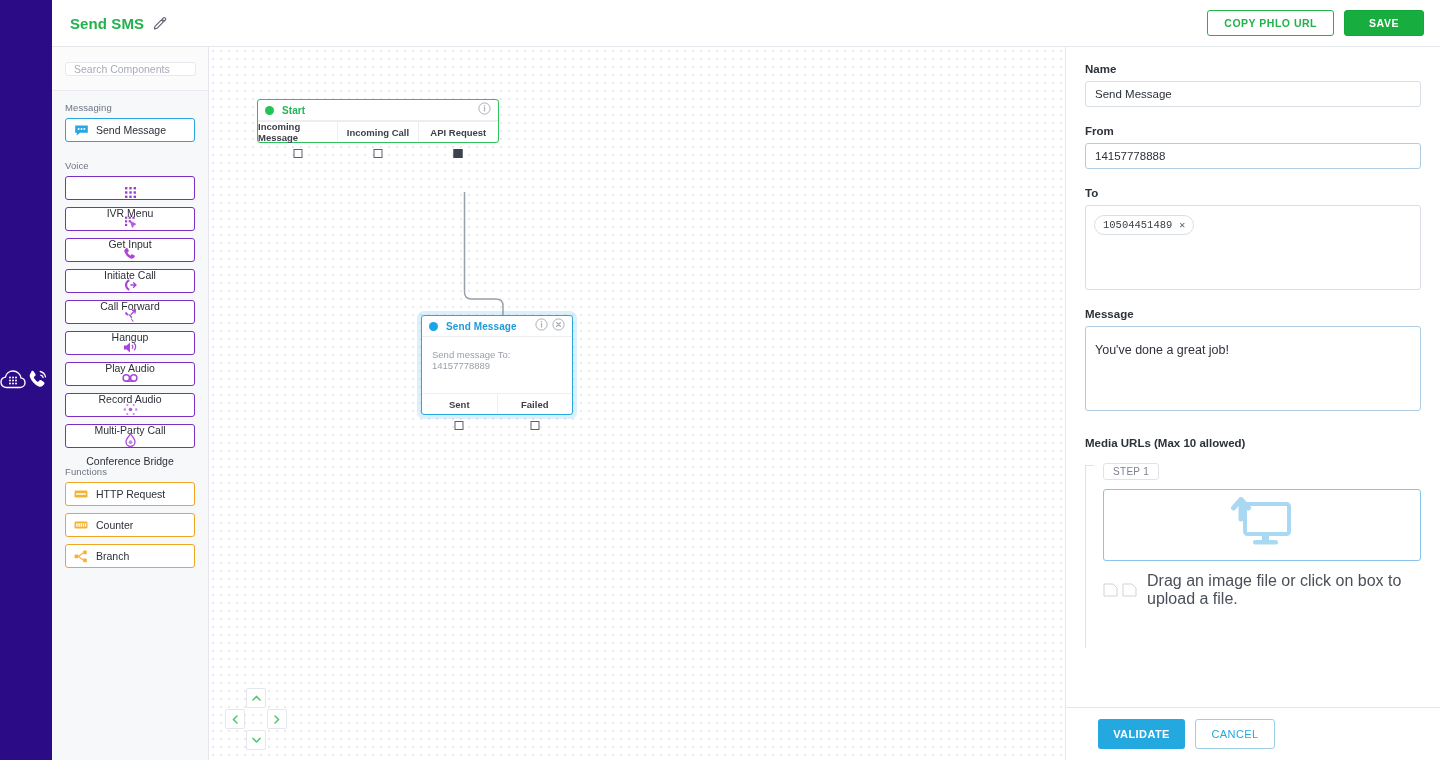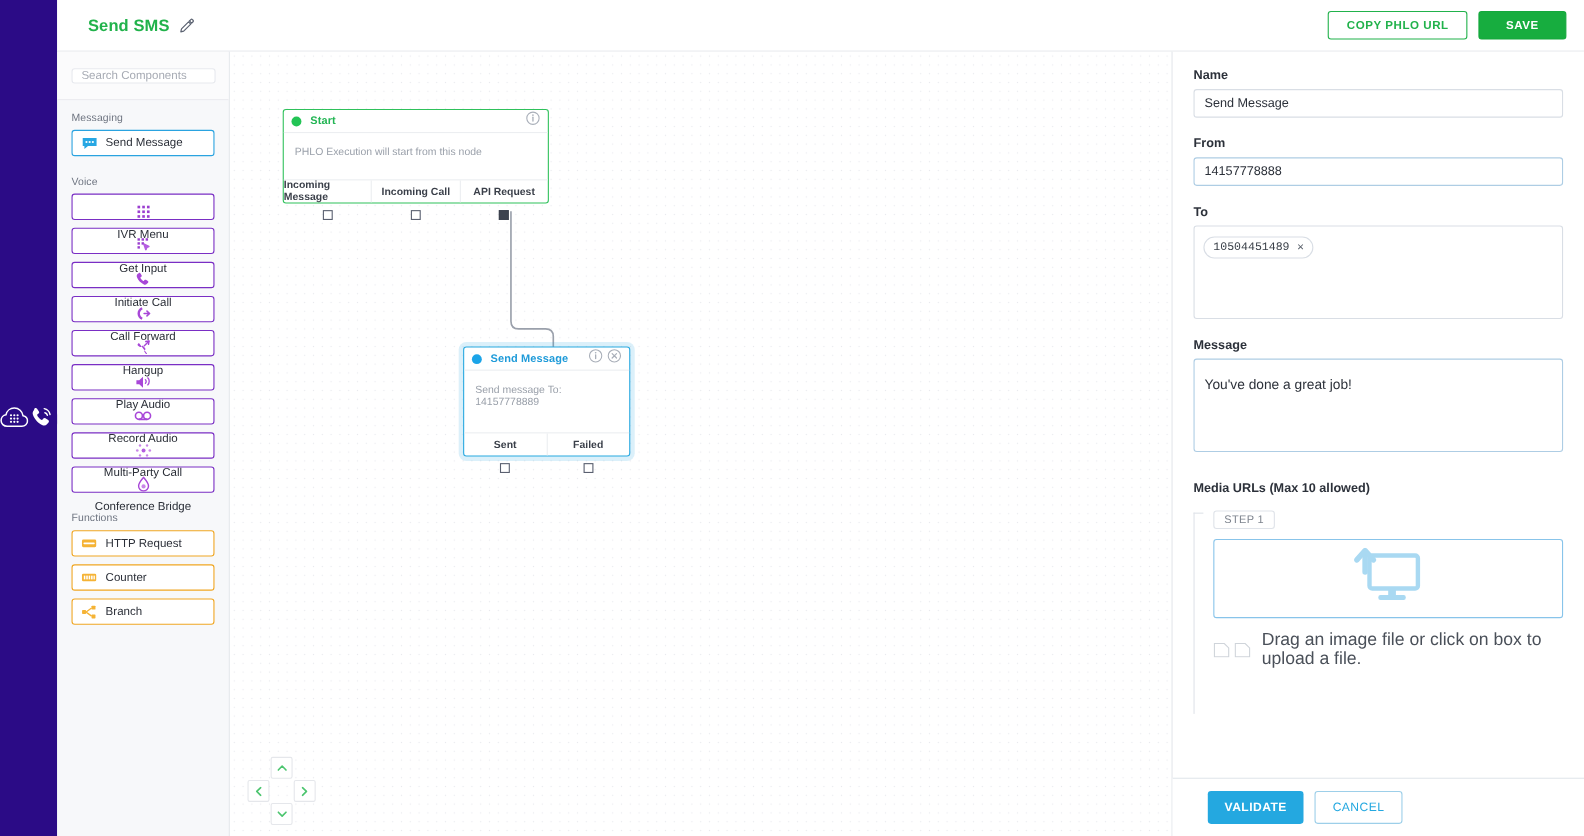--- a/index.html
+++ b/index.html
@@ -35,21 +35,21 @@
   }
   .rail-spacer { flex: 1; }
 
   
   .header {
     position: absolute; left: 52px; top: 0; right: 0; height: 47px;
     background: #ffffff; border-bottom: 1px solid #e4e7ec;
     display: flex; align-items: center;
   }
   .phlo-title {
-    margin-left: 28px; color: #21b24b; font-size: 15px; font-weight: bold;
+    margin-left: 18px; color: #21b24b; font-size: 15px; font-weight: bold;
     letter-spacing: .1px;
   }
   .pencil-btn {
     margin-left: 9px; display: flex; align-items: center; cursor: pointer;
   }
   .hdr-right { margin-left: auto; display: flex; align-items: center; gap: 10px; margin-right: 16px; }
   .btn-copy {
     height: 26px; padding: 0 16px; border: 1px solid #21b24b; border-radius: 3px;
     background: #fff; color: #21b24b; font-size: 10.5px; font-weight: bold;
     letter-spacing: .5px; cursor: pointer;
@@ -544,21 +544,20 @@
         <span class="node-head-actions">
           <span>
             <svg width="13" height="13" viewBox="0 0 13 13">
                 <circle cx="6.5" cy="6.5" r="5.6" fill="none" stroke="#a9afb9" stroke-width="1"></circle>
                 <path d="M6.5 5.6v3.4" stroke="#a9afb9" stroke-width="1.2" stroke-linecap="round"></path>
                 <circle cx="6.5" cy="3.7" r=".75" fill="#a9afb9"></circle>
               </svg>
           </span>
         </span>
       </div>
-      <div class="node-body">PHLO Execution will start from this node</div>
       <div class="node-ports">
         <div class="port">
           <span>Incoming Message</span>
           <span class="port-sq"></span>
         </div>
         <div class="port">
           <span>Incoming Call</span>
           <span class="port-sq"></span>
         </div>
         <div class="port">

